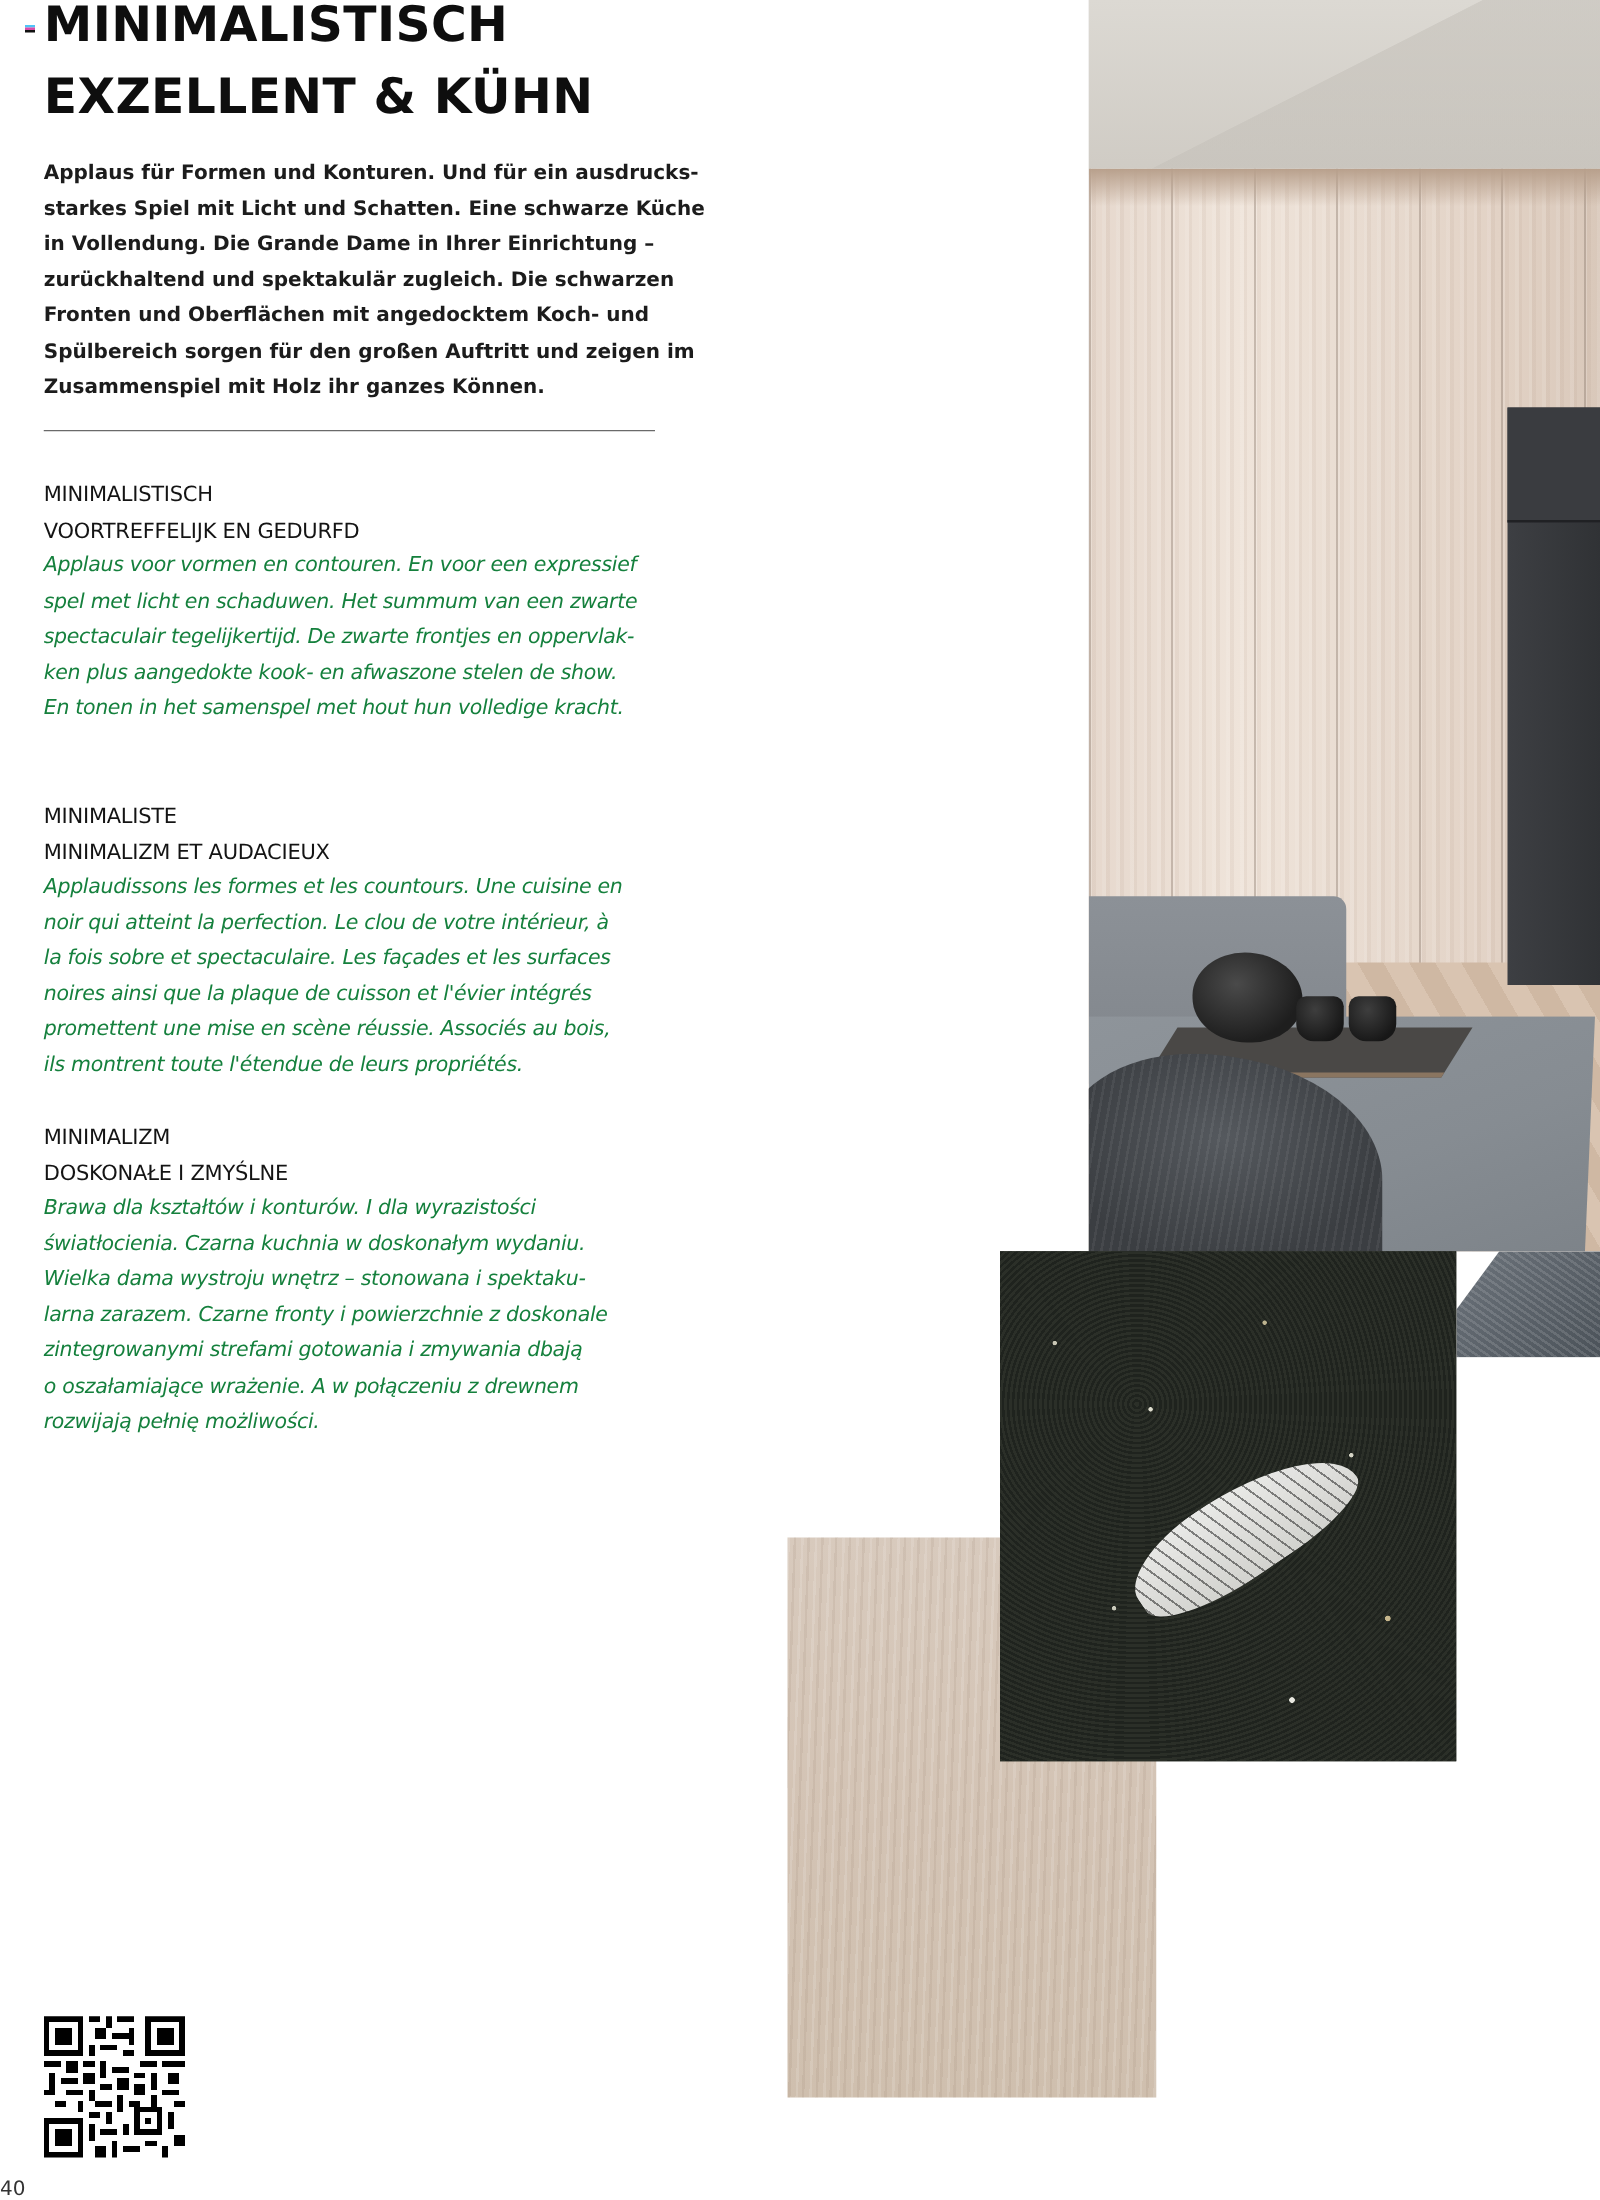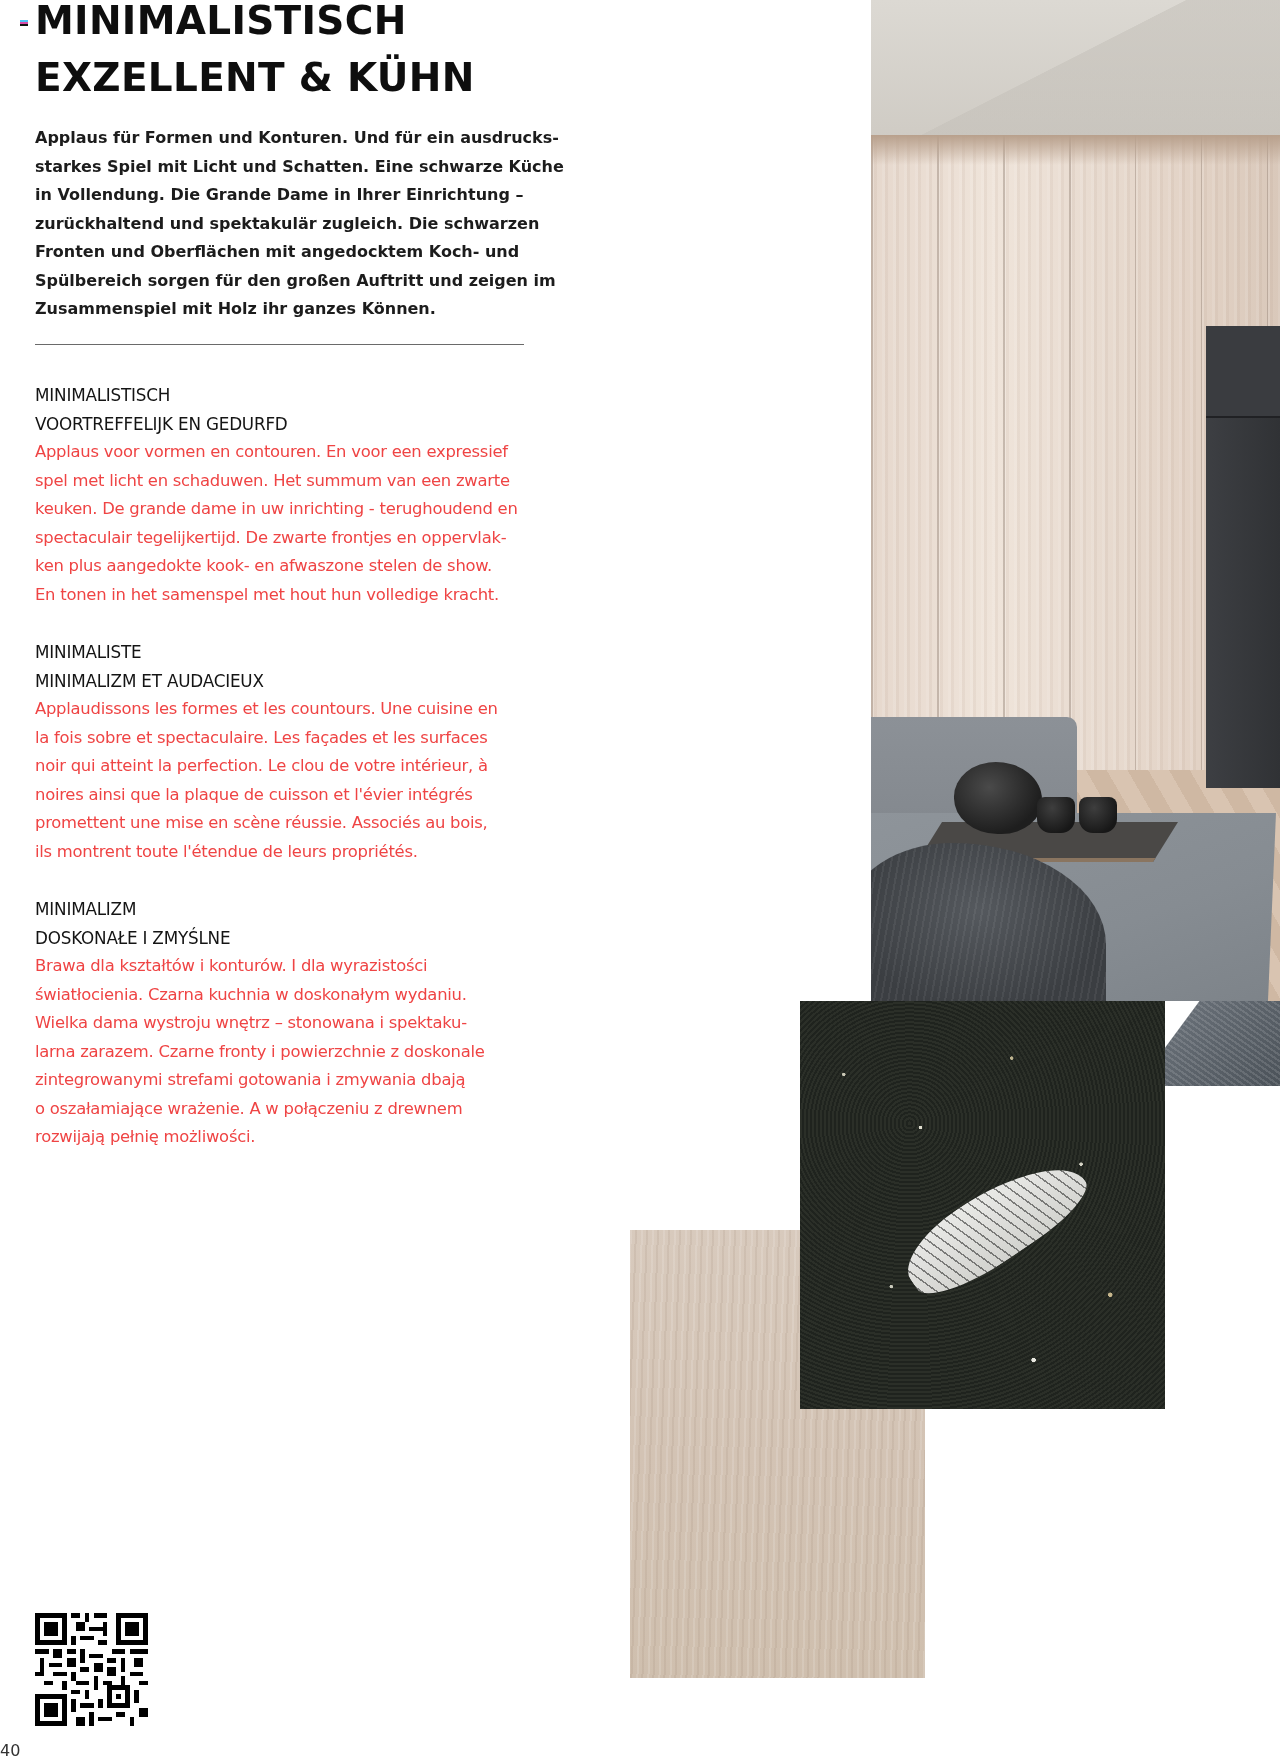--- a/index.html
+++ b/index.html
@@ -34,22 +34,23 @@
   }
 
   .lang-block { position: absolute; left: 35px; width: 500px; }
   .lang-block .hd {
     display: block; font-family: "DejaVu Sans", sans-serif; font-weight: normal;
     font-size: 16.8px; line-height: 28.5px; color: #141414; white-space: nowrap;
     letter-spacing: -0.2px;
   }
   .lang-block .ln {
     display: block; font-family: "DejaVu Sans", sans-serif; font-weight: normal;
-    font-size: 16.4px; line-height: 28.5px; color: #ef4444; white-space: nowrap;
+    font-size: 16.4px; line-height: 28.5px; color: #15803d; white-space: nowrap;
     letter-spacing: -0.25px;
+    font-style: italic;
   }
   #block-nl { top: 381px; }
   #block-fr { top: 638px; }
   #block-pl { top: 895px; }
 
   
   .photo { position: absolute; overflow: hidden; }
 
   
   #photo-interior { left: 871px; top: 0; width: 409px; height: 1001px; background: #cfcbc5; }
@@ -196,32 +197,31 @@
   <span>Zusammenspiel mit Holz ihr ganzes Können.</span>
 </p>
 
 <div class="divider"></div>
 
 <div class="lang-block" id="block-nl">
   <span class="hd">MINIMALISTISCH</span>
   <span class="hd">VOORTREFFELIJK EN GEDURFD</span>
   <span class="ln">Applaus voor vormen en contouren. En voor een expressief</span>
   <span class="ln">spel met licht en schaduwen. Het summum van een zwarte</span>
-  <span class="ln">keuken. De grande dame in uw inrichting - terughoudend en</span>
   <span class="ln">spectaculair tegelijkertijd. De zwarte frontjes en oppervlak-</span>
   <span class="ln">ken plus aangedokte kook- en afwaszone stelen de show.</span>
   <span class="ln">En tonen in het samenspel met hout hun volledige kracht.</span>
 </div>
 
 <div class="lang-block" id="block-fr">
   <span class="hd">MINIMALISTE</span>
   <span class="hd">MINIMALIZM ET AUDACIEUX</span>
   <span class="ln">Applaudissons les formes et les countours. Une cuisine en</span>
+  <span class="ln">noir qui atteint la perfection. Le clou de votre intérieur, à</span>
   <span class="ln">la fois sobre et spectaculaire. Les façades et les surfaces</span>
-  <span class="ln">noir qui atteint la perfection. Le clou de votre intérieur, à</span>
   <span class="ln">noires ainsi que la plaque de cuisson et l'évier intégrés</span>
   <span class="ln">promettent une mise en scène réussie. Associés au bois,</span>
   <span class="ln">ils montrent toute l'étendue de leurs propriétés.</span>
 </div>
 
 <div class="lang-block" id="block-pl">
   <span class="hd">MINIMALIZM</span>
   <span class="hd">DOSKONAŁE I ZMYŚLNE</span>
   <span class="ln">Brawa dla kształtów i konturów. I dla wyrazistości</span>
   <span class="ln">światłocienia. Czarna kuchnia w doskonałym wydaniu.</span>

